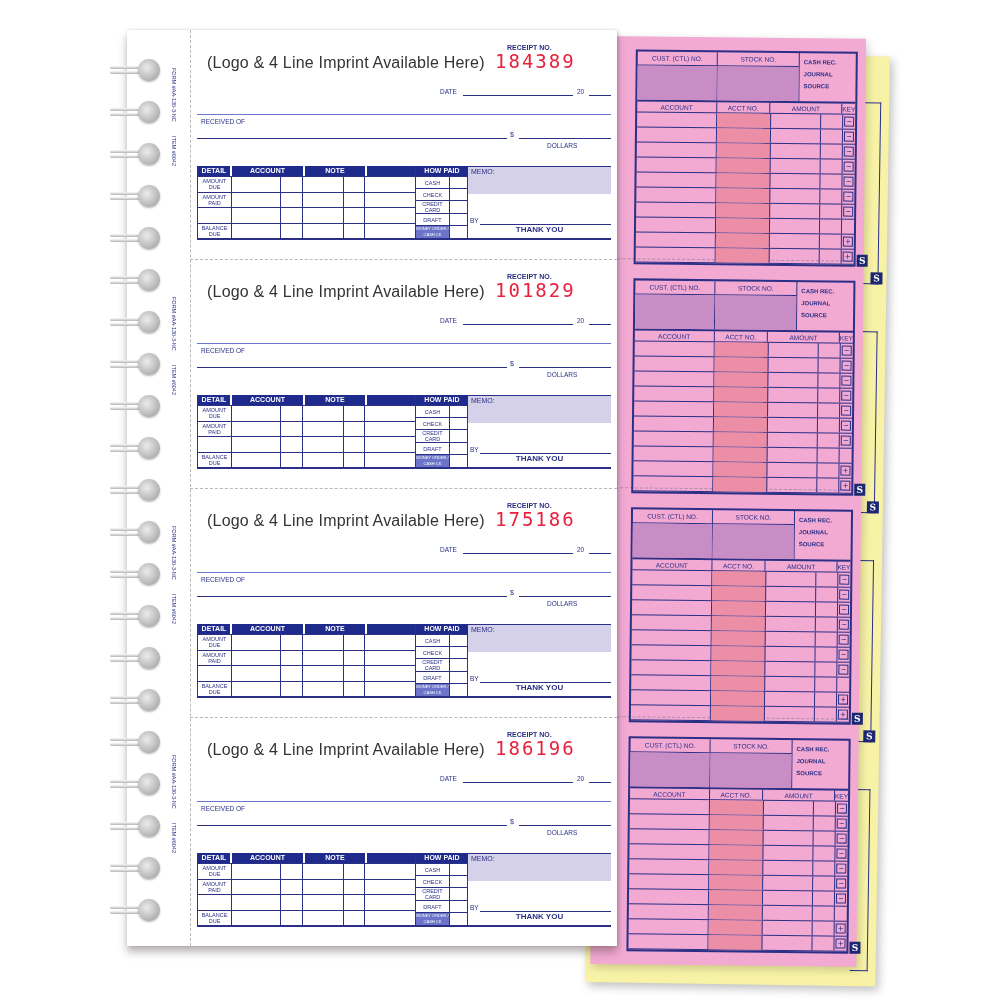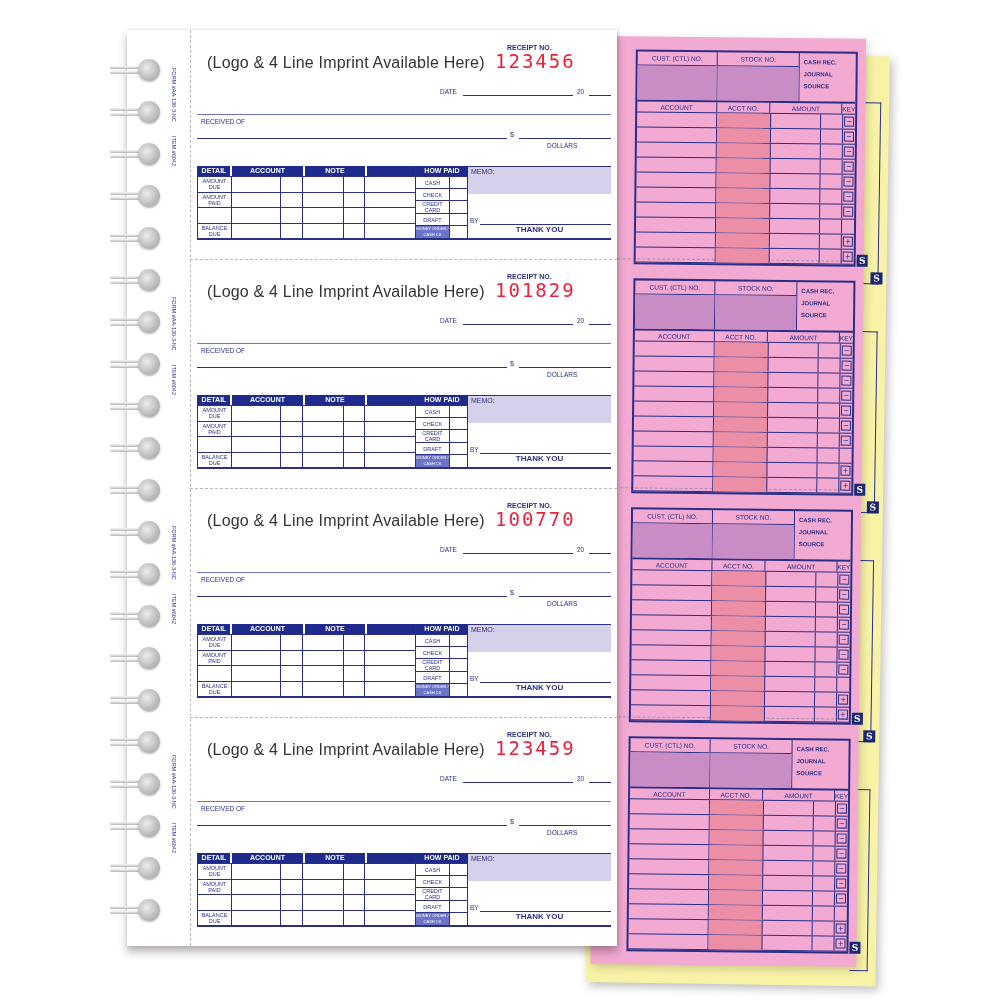--- a/index.html
+++ b/index.html
@@ -606,21 +606,21 @@
   <div class="sheet-white">
     <div class="bind-perf"></div>
 
     <div class="receipt" style="top:0;">
       <div class="side-labels">
         <span style="top:-60px;left:8px;">FORM #AA-130-3-NC</span>
         <span style="top:8px;left:8px;">ITEM #6042</span>
       </div>
       <div class="imprint">(Logo &amp; 4 Line Imprint Available Here)</div>
       <div class="rcpt-label">RECEIPT NO.</div>
-      <div class="rcpt-num">123456</div>
+      <div class="rcpt-num">184389</div>
       <div class="date-label">DATE</div>
       <div class="date-line"></div>
       <div class="yr-label">20</div>
       <div class="yr-line"></div>
       <div class="rule-top"></div>
       <div class="recv-label">RECEIVED OF</div>
       <div class="recv-line"></div>
       <div class="dollar-sign">$</div>
       <div class="amt-line"></div>
       <div class="dollars-label">DOLLARS</div>
@@ -788,21 +788,21 @@
     </div>
 
     <div class="receipt" style="top:458px;">
       <div class="receipt-perf"></div>
       <div class="side-labels">
         <span style="top:-60px;left:8px;">FORM #AA-130-3-NC</span>
         <span style="top:8px;left:8px;">ITEM #6042</span>
       </div>
       <div class="imprint">(Logo &amp; 4 Line Imprint Available Here)</div>
       <div class="rcpt-label">RECEIPT NO.</div>
-      <div class="rcpt-num">100770</div>
+      <div class="rcpt-num">175186</div>
       <div class="date-label">DATE</div>
       <div class="date-line"></div>
       <div class="yr-label">20</div>
       <div class="yr-line"></div>
       <div class="rule-top"></div>
       <div class="recv-label">RECEIVED OF</div>
       <div class="recv-line"></div>
       <div class="dollar-sign">$</div>
       <div class="amt-line"></div>
       <div class="dollars-label">DOLLARS</div>
@@ -879,21 +879,21 @@
     </div>
 
     <div class="receipt" style="top:687px;">
       <div class="receipt-perf"></div>
       <div class="side-labels">
         <span style="top:-60px;left:8px;">FORM #AA-130-3-NC</span>
         <span style="top:8px;left:8px;">ITEM #6042</span>
       </div>
       <div class="imprint">(Logo &amp; 4 Line Imprint Available Here)</div>
       <div class="rcpt-label">RECEIPT NO.</div>
-      <div class="rcpt-num">123459</div>
+      <div class="rcpt-num">186196</div>
       <div class="date-label">DATE</div>
       <div class="date-line"></div>
       <div class="yr-label">20</div>
       <div class="yr-line"></div>
       <div class="rule-top"></div>
       <div class="recv-label">RECEIVED OF</div>
       <div class="recv-line"></div>
       <div class="dollar-sign">$</div>
       <div class="amt-line"></div>
       <div class="dollars-label">DOLLARS</div>

